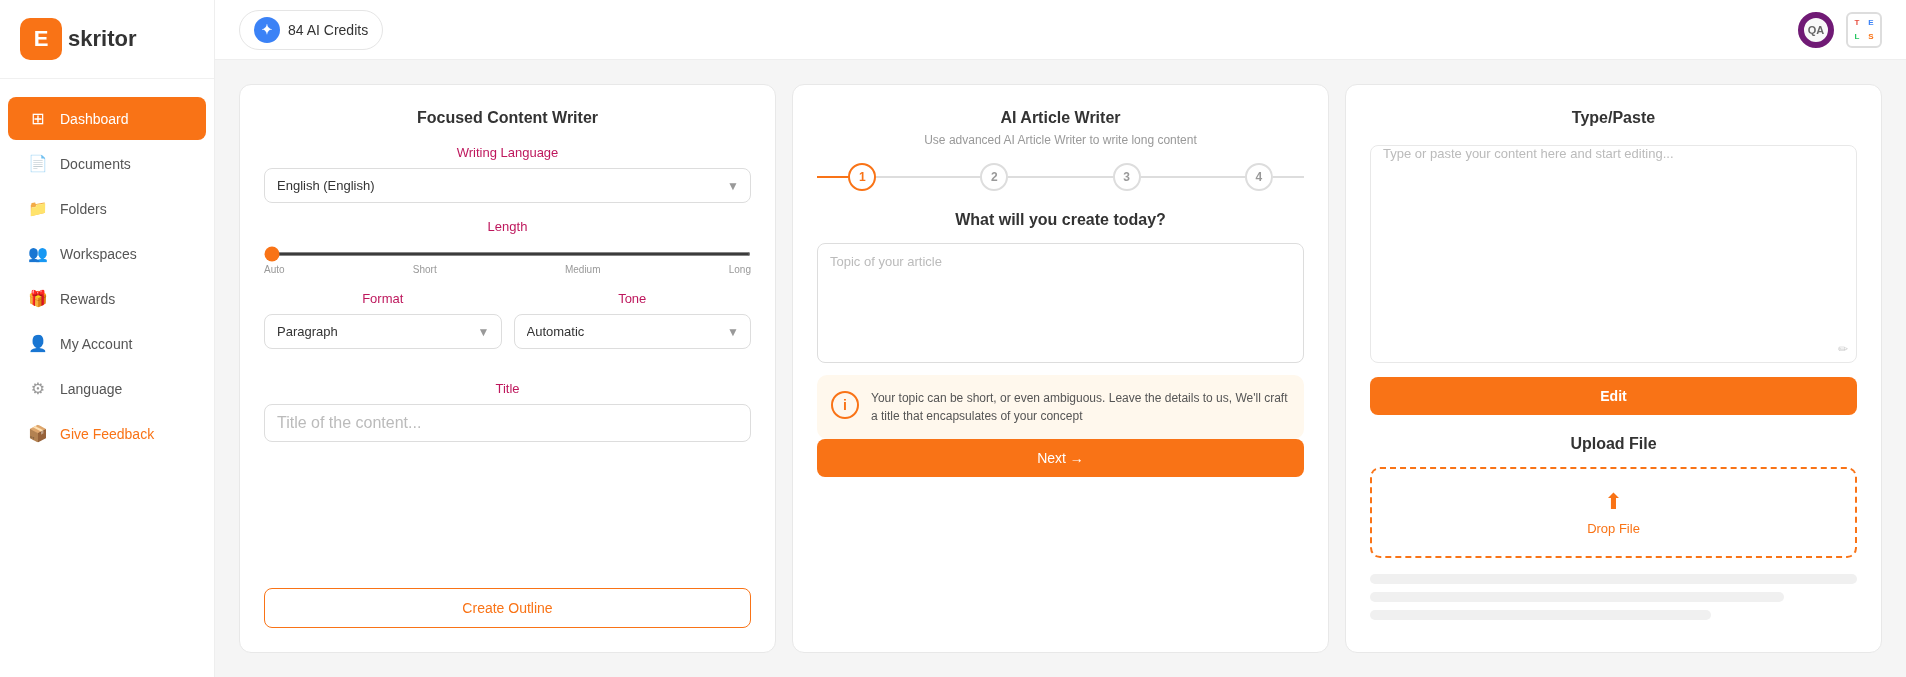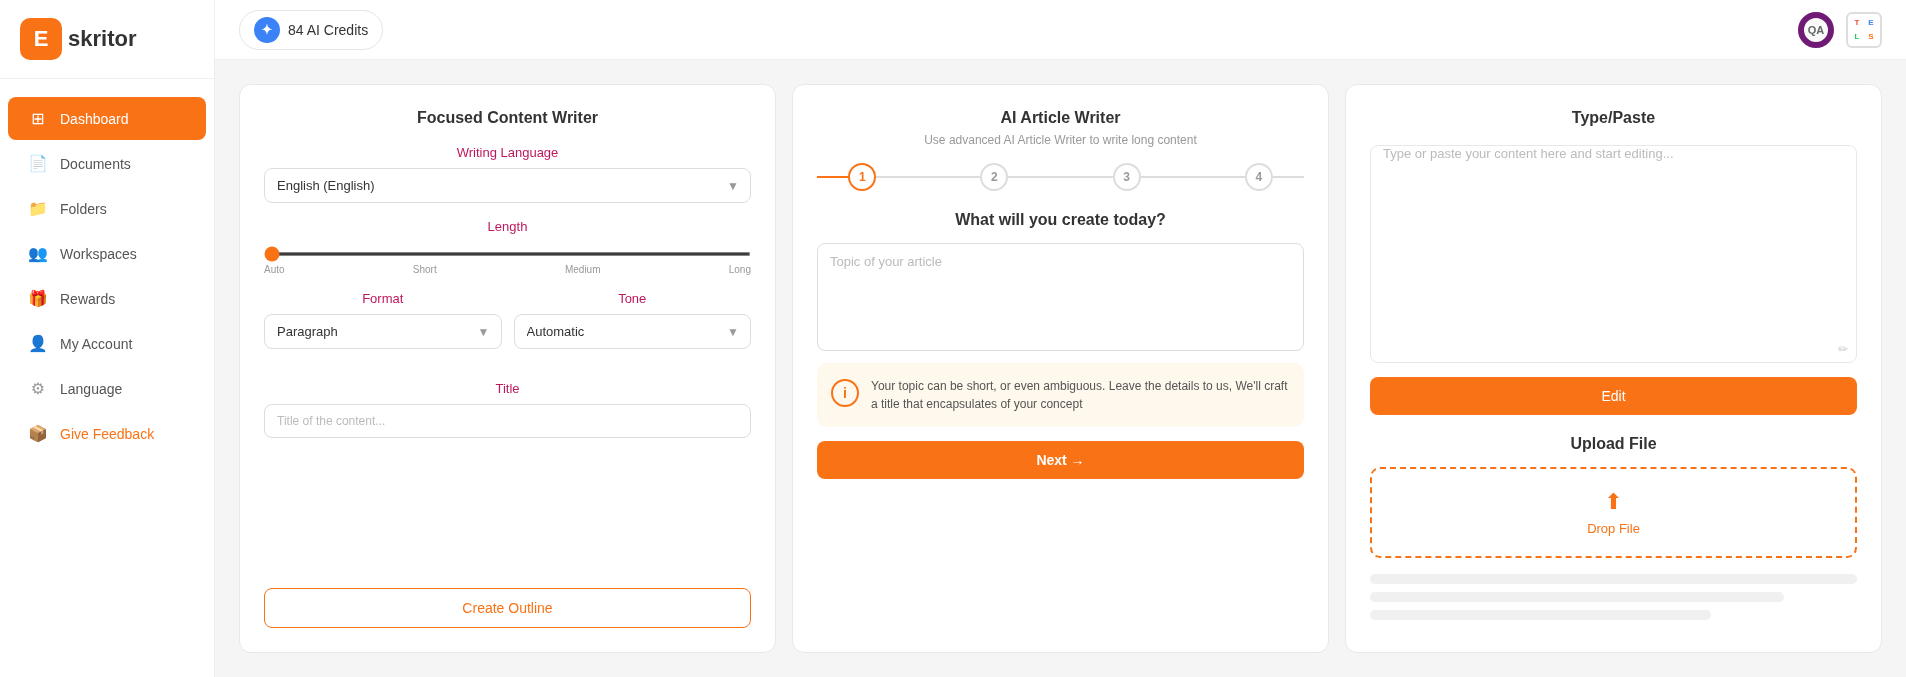--- a/index.html
+++ b/index.html
@@ -150,21 +150,21 @@
     .format-tone-row {
       display: flex; gap: 12px; margin-bottom: 16px;
     }
     .format-col, .tone-col {
       flex: 1;
     }
     .title-section { margin-bottom: 16px; }
     input[type=text] {
       width: 100%; padding: 9px 12px;
       border: 1px solid #ddd; border-radius: 8px;
-      font-size: 12px; color: #0f766e;
+      font-size: 16px; color: #0f766e;
     }
     input[type=text]::placeholder { color: #bbb; }
     .create-outline-btn {
       width: 100%; padding: 11px;
       border: 1.5px solid #f97316;
       background: #fff; color: #f97316;
       border-radius: 8px; font-size: 14px; font-weight: 500;
       cursor: pointer; margin-top: auto;
     }
 
@@ -184,21 +184,21 @@
     }
     .step-circle.active { border-color: #f97316; color: #f97316; background: #fff; }
     .step-line {
       flex: 1; height: 2px; background: #ddd;
     }
     .step-line.active-line { background: #f97316; }
     .create-today {
       font-size: 16px; font-weight: 600; color: #333; text-align: center; margin-bottom: 14px;
     }
     .topic-textarea {
-      width: 100%; height: 108px;
+      width: 100%; height: 120px;
       border: 1px solid #ddd; border-radius: 8px;
       padding: 10px 12px; font-size: 13px; color: #000000;
       resize: none; font-family: inherit;
     }
     .topic-textarea::placeholder { color: #bbb; }
     .info-box {
       background: #fff8ed;
       border-radius: 10px;
       padding: 14px;
       display: flex; gap: 12px; align-items: flex-start;
@@ -209,38 +209,38 @@
       border: 2px solid #f97316;
       display: flex; align-items: center; justify-content: center;
       color: #f97316; font-size: 14px; font-weight: 700;
       flex-shrink: 0; margin-top: 2px;
     }
     .info-text { font-size: 12px; color: #555; line-height: 1.5; }
     .next-btn {
       width: 100%; padding: 11px;
       background: #f97316; color: #fff;
       border: none; border-radius: 8px;
-      font-size: 14px; font-weight: 700;
-      cursor: pointer; margin-top: 14px;
+      font-size: 14px; font-weight: 400;
+      cursor: pointer; 
       display: flex; align-items: center; justify-content: center; gap: 8px;
     }
 
     
     .type-paste-area {
       border: 1px solid #e8e8e8; border-radius: 8px;
       min-height: 120px; padding: 0 12px;
       font-size: 13px; color: #bbb;
       flex: 1; margin-bottom: 14px; position: relative;
       background: #fff;
     }
     .edit-btn {
       width: 100%; padding: 11px;
       background: #f97316; color: #fff;
       border: none; border-radius: 8px;
-      font-size: 14px; font-weight: 400;
+      font-size: 14px; font-weight: 700;
       cursor: pointer; margin-bottom: 20px;
     }
     .upload-title {
       font-size: 16px; font-weight: 600; color: #333;
       text-align: center; margin-bottom: 14px;
     }
     .drop-area {
       border: 2px dashed #f97316;
       border-radius: 10px; padding: 20px;
       display: flex; flex-direction: column; align-items: center;

